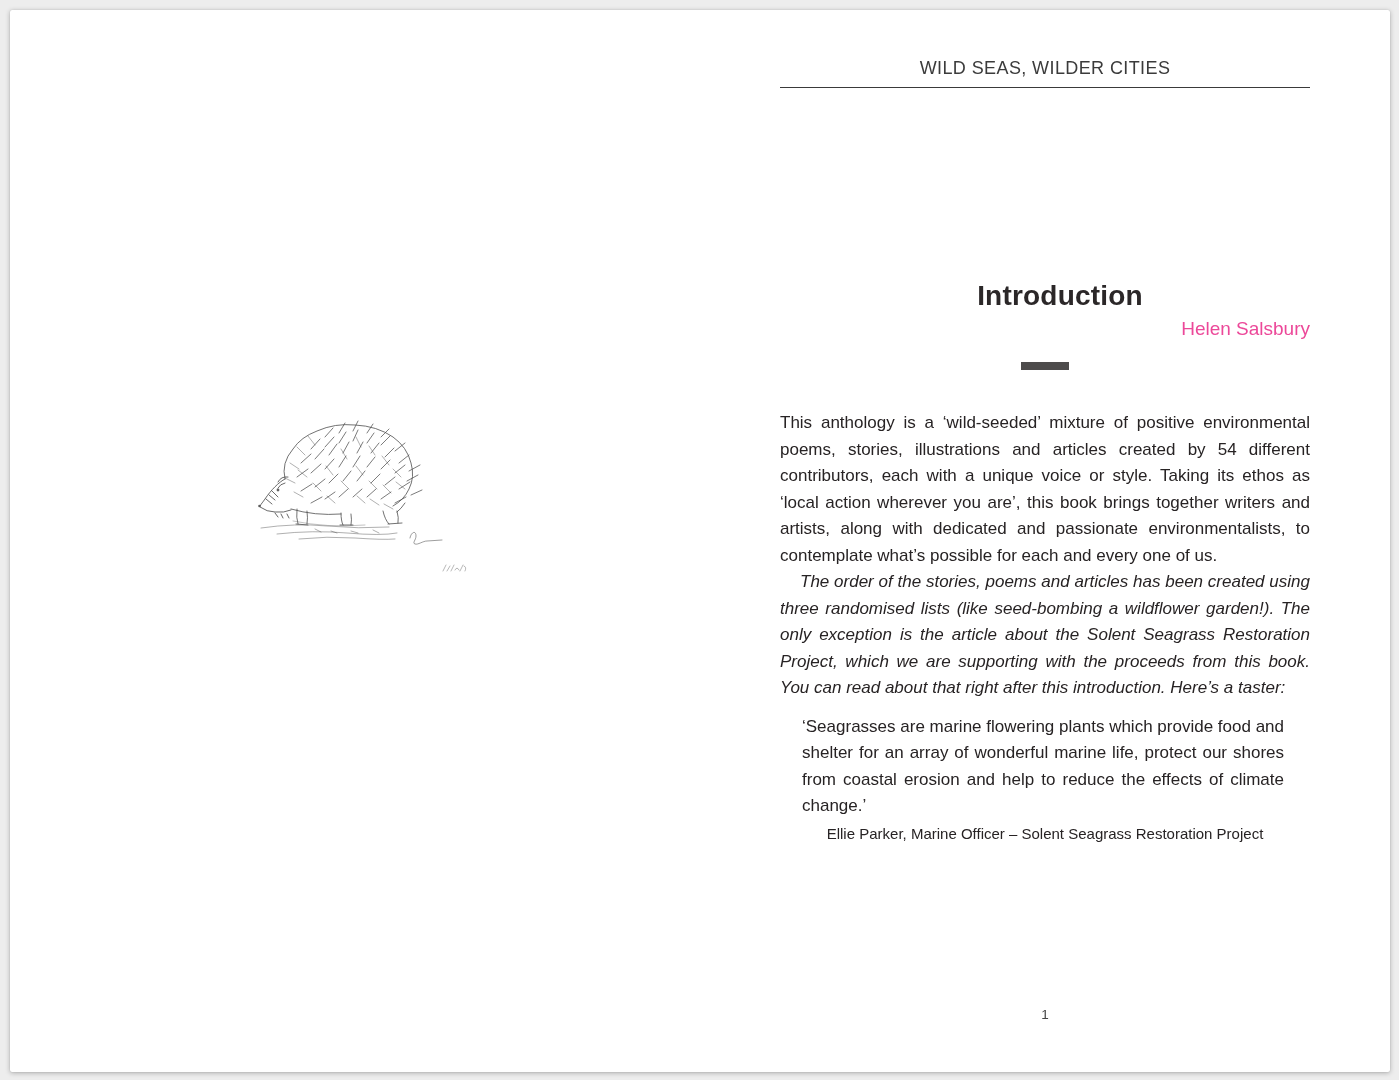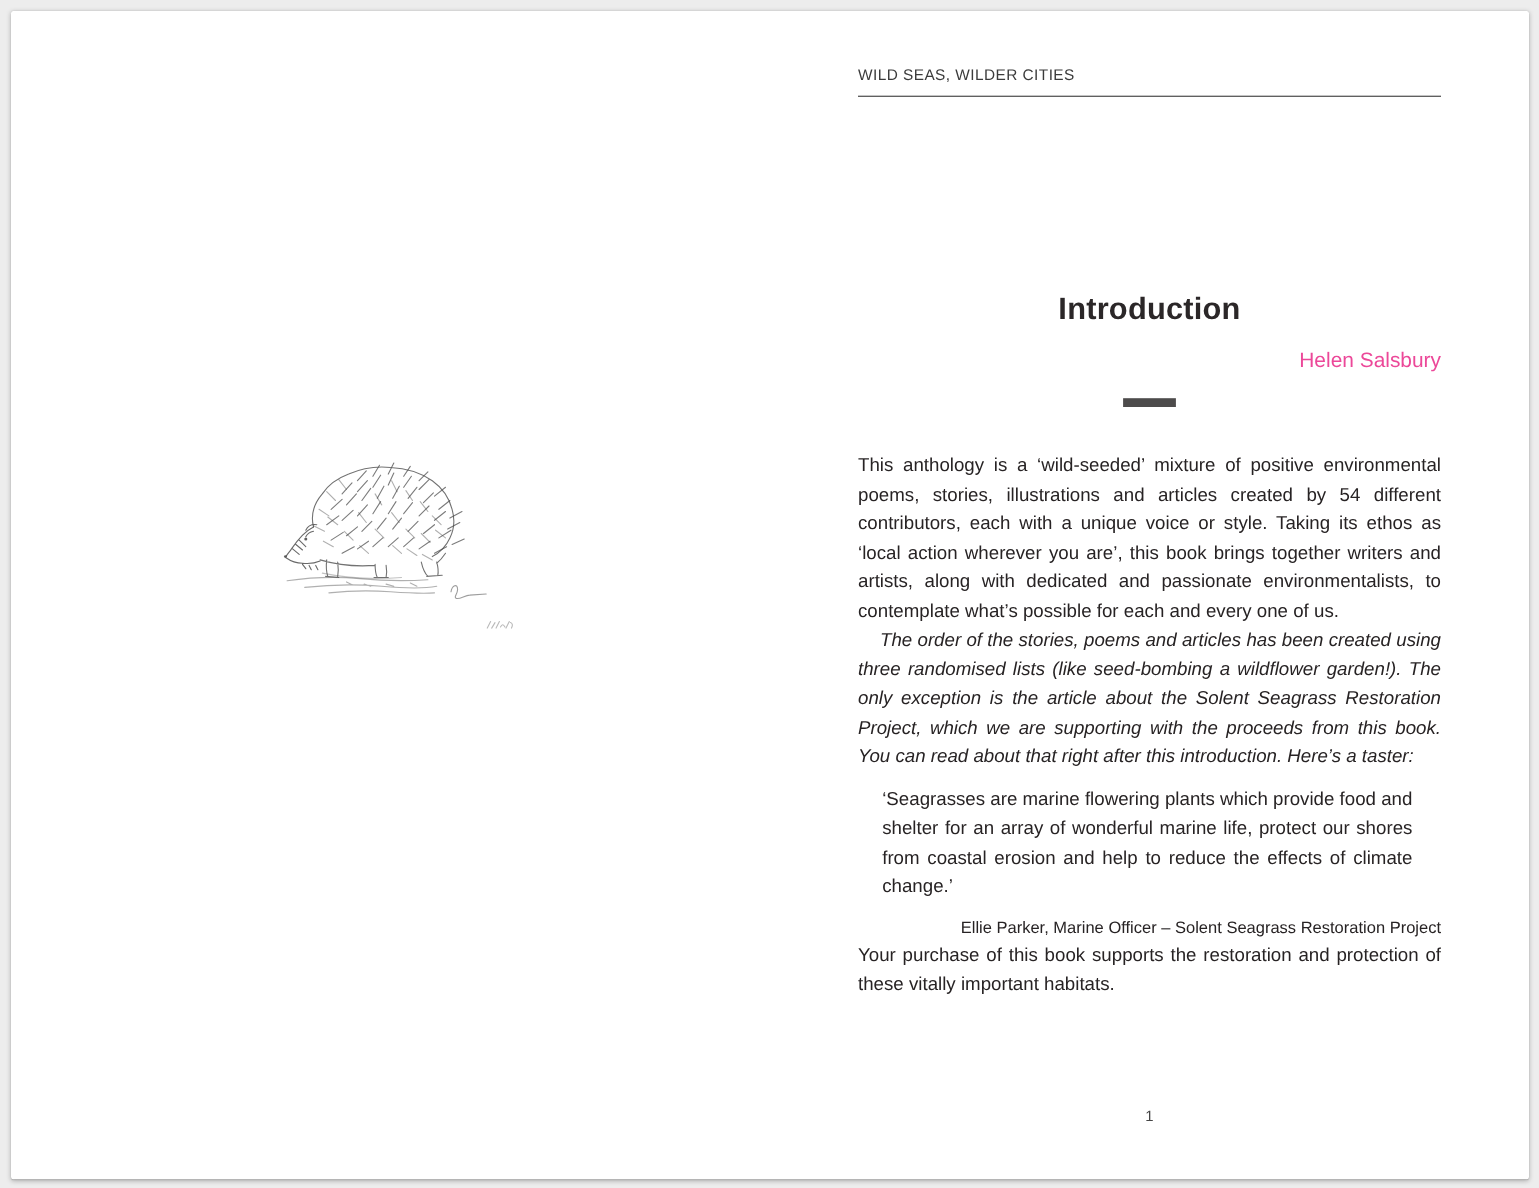--- a/index.html
+++ b/index.html
@@ -33,34 +33,34 @@
     left: 770px;
     top: 0;
     width: 530px;
     height: 1062px;
   }
   .running-header {
     position: absolute;
     top: 48px;
     left: 0;
     width: 100%;
-    text-align: left;
-    font-size: 14px;
+    text-align: center;
+    font-size: 18px;
     line-height: 20px;
     letter-spacing: 0.4px;
     color: #3b3b3b;
     padding-bottom: 9px;
     border-bottom: 1.5px solid #3a3a3a;
   }
   .chapter-title {
     position: absolute;
     top: 255px;
     left: 0;
     width: 100%;
-    margin: 0;
+    margin: 15px;
     text-align: center;
     font-size: 28px;
     font-weight: bold;
     letter-spacing: 0.2px;
     color: #2b2728;
   }
   .chapter-author {
     position: absolute;
     top: 308px;
     left: 0;
@@ -89,22 +89,22 @@
     text-align: justify;
   }
   .body-text p { margin: 0; }
   .body-text p.indent { text-indent: 20px; font-style: italic; }
   .pull-quote {
     margin: 12px 26px 0 22px;
     padding: 0;
     text-align: justify;
   }
   .attribution {
-    margin-top: 12px;
-    text-align: right;
+    margin-top: 2px;
+    text-align: center;
     font-size: 15px;
     line-height: 24px;
     color: #272324;
   }
   .closing { margin-top: 25px; }
   .page-number {
     position: absolute;
     top: 997px;
     left: 0;
     width: 100%;
@@ -176,19 +176,18 @@
 
     <div class="chapter-author">Helen Salsbury</div>
 
     <div class="divider-bar"></div>
 
     <div class="body-text">
       <p class="first">This anthology is a ‘wild-seeded’ mixture of positive environmental poems, stories, illustrations and articles created by 54 different contributors, each with a unique voice or style. Taking its ethos as ‘local action wherever you are’, this book brings together writers and artists, along with dedicated and passionate environmentalists, to contemplate what’s possible for each and every one of us.</p>
       <p class="indent">The order of the stories, poems and articles has been created using three randomised lists (like seed-bombing a wildflower garden!). The only exception is the article about the Solent Seagrass Restoration Project, which we are supporting with the proceeds from this book. You can read about that right after this introduction. Here’s a taster:</p>
       <blockquote class="pull-quote">‘Seagrasses are marine flowering plants which provide food and shelter for an array of wonderful marine life, protect our shores from coastal erosion and help to reduce the effects of climate change.’</blockquote>
       <div class="attribution">Ellie Parker, Marine Officer – Solent Seagrass Restoration Project</div>
-      <p class="closing">Your purchase of this book supports the restoration and protection of these vitally important habitats.</p>
     </div>
 
     <div class="page-number">1</div>
 
   </div>
 </div>
 
 </body></html>

